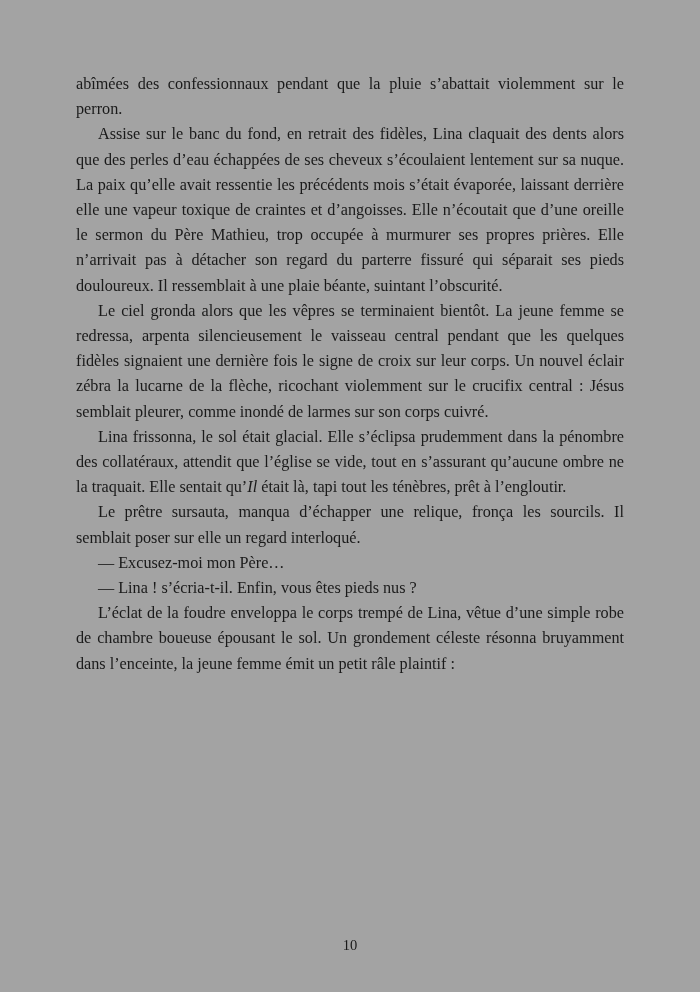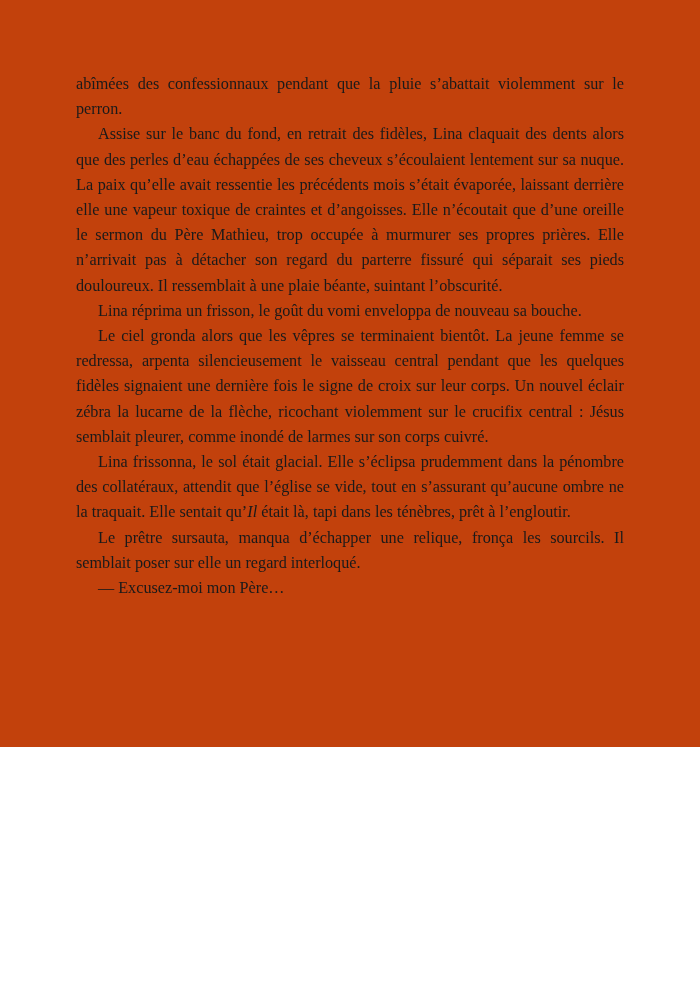--- a/index.html
+++ b/index.html
@@ -7,22 +7,22 @@
     padding: 0;
     background: #ffffff;
   }
   body {
     font-family: "Liberation Serif", "DejaVu Serif", serif;
     color: #1a1a1a;
   }
   .page {
     position: relative;
     width: 700px;
-    height: 747px;
-    background: #c2410c;
+    height: 992px;
+    background: #a3a3a3;
     box-sizing: border-box;
     overflow: hidden;
   }
   .text-block {
     position: absolute;
     left: 76px;
     top: 72px;
     width: 548px;
   }
   .para {
@@ -56,31 +56,32 @@
 <body>
 
 <div class="page">
 
   <div class="text-block">
 
     <p class="para no-indent">abîmées des confessionnaux pendant que la pluie s’abattait violemment sur le perron.</p>
 
     <p class="para">Assise sur le banc du fond, en retrait des fidèles, Lina claquait des dents alors que des perles d’eau échappées de ses cheveux s’écoulaient lentement sur sa nuque. La paix qu’elle avait ressentie les précédents mois s’était évaporée, laissant derrière elle une vapeur toxique de craintes et d’angoisses. Elle n’écoutait que d’une oreille le sermon du Père Mathieu, trop occupée à murmurer ses propres prières. Elle n’arrivait pas à détacher son regard du parterre fissuré qui séparait ses pieds douloureux. Il ressemblait à une plaie béante, suintant l’obscurité.</p>
 
-    <p class="para">Lina réprima un frisson, le goût du vomi enveloppa de nouveau sa bouche.</p>
 
     <p class="para">Le ciel gronda alors que les vêpres se terminaient bientôt. La jeune femme se redressa, arpenta silencieusement le vaisseau central pendant que les quelques fidèles signaient une dernière fois le signe de croix sur leur corps. Un nouvel éclair zébra la lucarne de la flèche, ricochant violemment sur le crucifix central : Jésus semblait pleurer, comme inondé de larmes sur son corps cuivré.</p>
 
-    <p class="para"><span>Lina frissonna, le sol était glacial. Elle s’éclipsa prudemment dans la pénombre des collatéraux, attendit que l’église se vide, tout en s’assurant qu’aucune ombre ne la traquait. Elle sentait qu’</span><i>Il</i><span> était là, tapi dans les ténèbres, prêt à l’engloutir.</span></p>
+    <p class="para"><span>Lina frissonna, le sol était glacial. Elle s’éclipsa prudemment dans la pénombre des collatéraux, attendit que l’église se vide, tout en s’assurant qu’aucune ombre ne la traquait. Elle sentait qu’</span><i>Il</i><span> était là, tapi tout les ténèbres, prêt à l’engloutir.</span></p>
 
 
     <p class="para">Le prêtre sursauta, manqua d’échapper une relique, fronça les sourcils. Il semblait poser sur elle un regard interloqué.</p>
 
     <p class="para">— Excusez-moi mon Père…</p>
 
+    <p class="para">— Lina ! s’écria-t-il. Enfin, vous êtes pieds nus ?</p>
 
+    <p class="para">L’éclat de la foudre enveloppa le corps trempé de Lina, vêtue d’une simple robe de chambre boueuse épousant le sol. Un grondement céleste résonna bruyamment dans l’enceinte, la jeune femme émit un petit râle plaintif :</p>
 
 
   </div>
 
   <div class="page-number">10</div>
 
 </div>
 
 </body></html>

